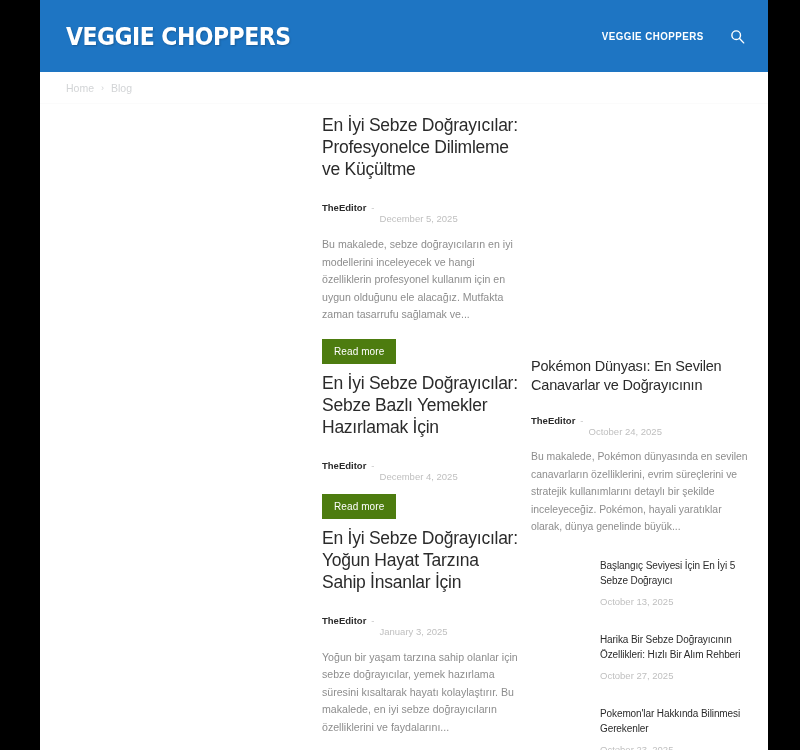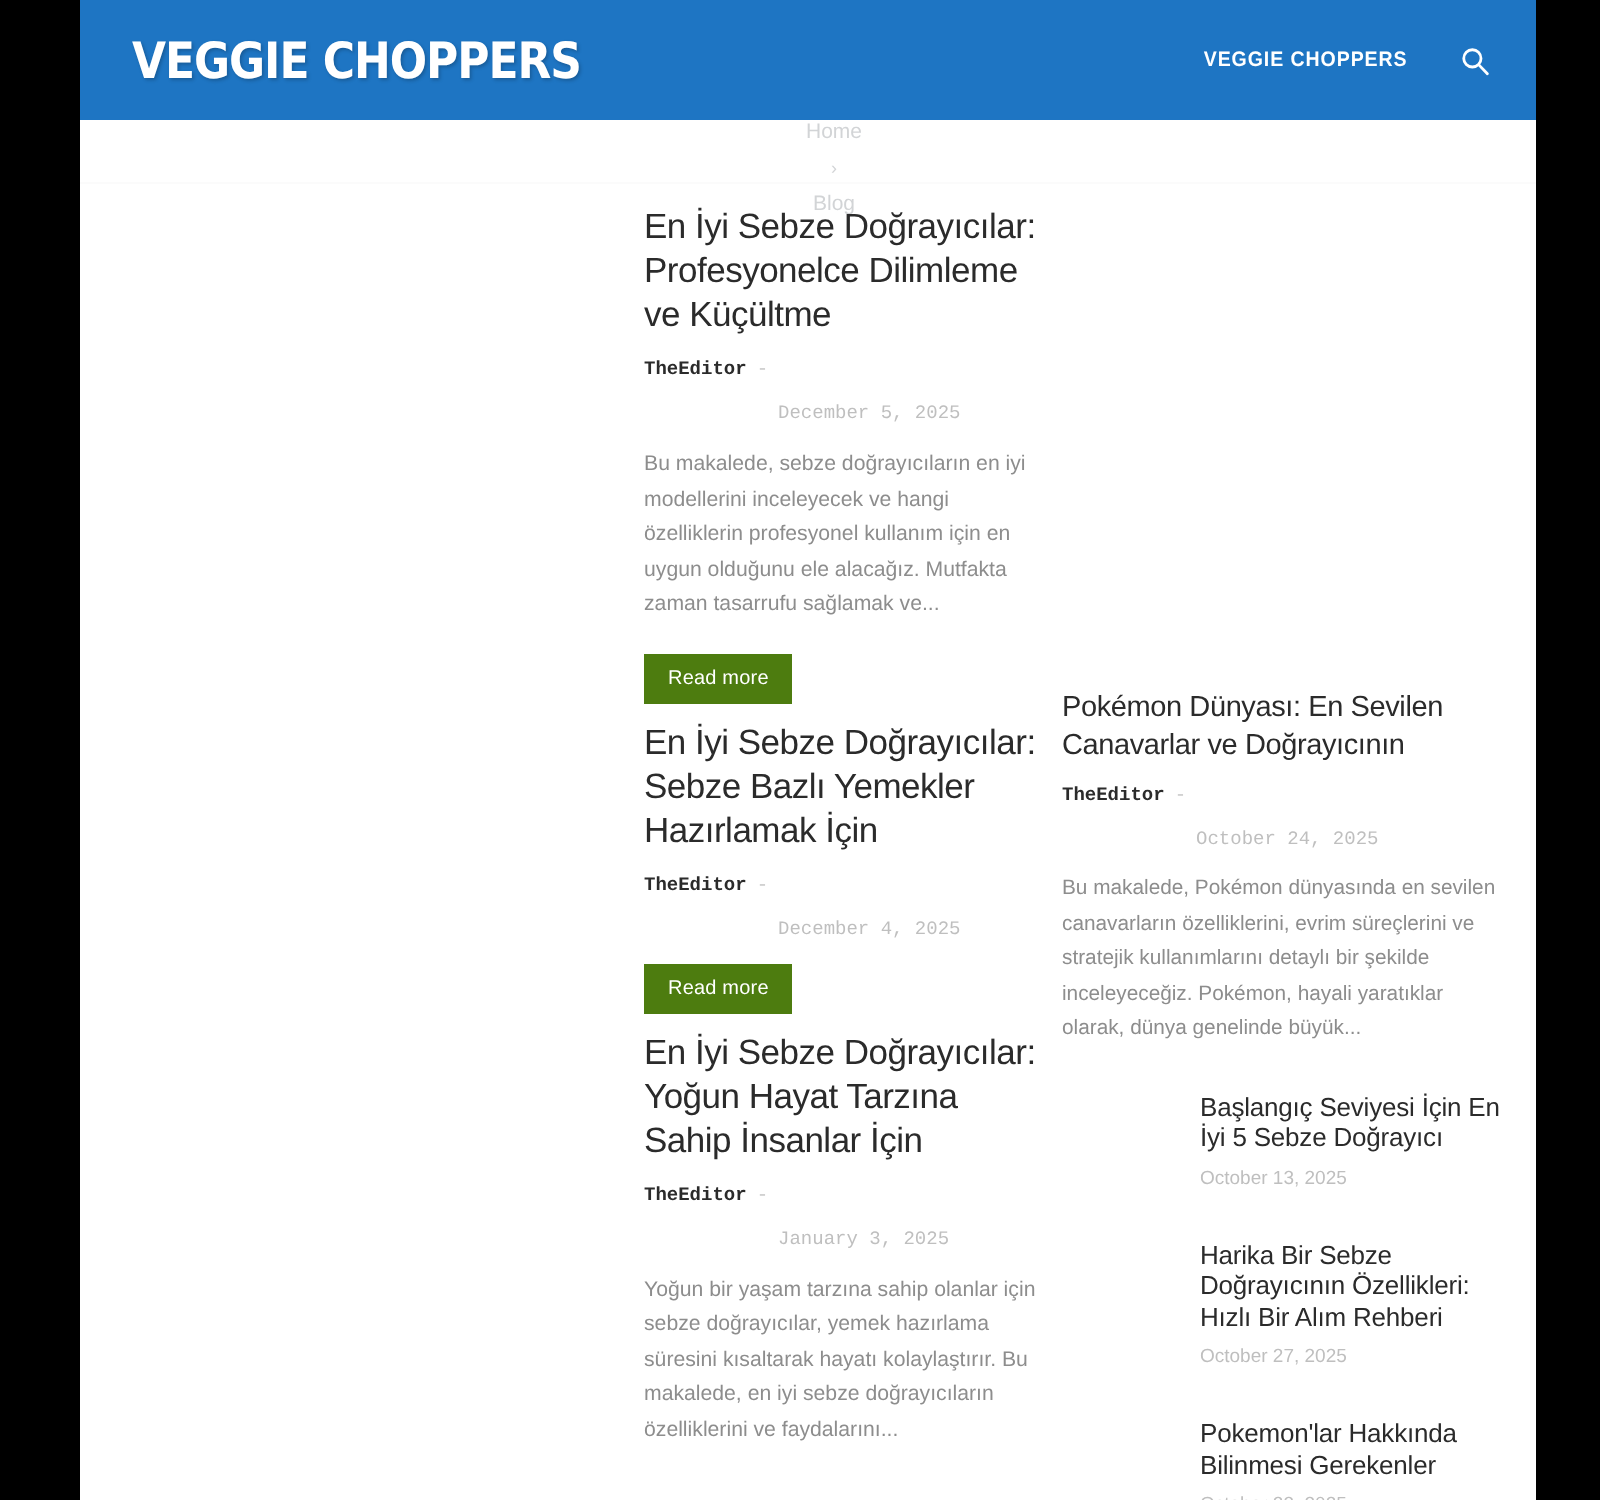--- a/index.html
+++ b/index.html
@@ -17,21 +17,21 @@
     left: 40px;
     top: 0;
     width: 728px;
     height: 750px;
     background: #ffffff;
     overflow: hidden;
   }
 
   
   .site-header {
-    height: 60px;
+    height: 72px;
     background: #1e75c3;
     display: flex;
     align-items: center;
     padding: 0 22px 0 26px;
     position: relative;
   }
   .logo {
     font-family: "DejaVu Sans", sans-serif;
     font-weight: bold;
     font-size: 25px;
@@ -64,21 +64,20 @@
 
   
   .breadcrumb-bar {
     height: 32px;
     padding: 0 0 0 26px;
     display: flex;
     align-items: center;
     gap: 7px;
     background: #fff;
     border-bottom: 1px solid #fbfbfb;
-    flex-direction: column;
   }
   .crumb {
     font-size: 10.5px;
     color: #d2d4d6;
   }
   .crumb-sep { font-size: 9px; color: #d2d4d6; }
 
   
   .wrap {
     display: flex;
@@ -103,23 +102,22 @@
     line-height: 22px;
     color: #2b2b2b;
     font-weight: normal;
     letter-spacing: -0.25px;
     margin-bottom: 11px;
   }
   .meta {
     font-size: 9.5px;
     margin-bottom: 12px;
     display: flex;
-    align-items: flex-start;
+    align-items: center;
     gap: 5px;
-    font-family: Liberation Mono, monospace;
   }
   .meta-author { color: #2b2b2b; font-weight: bold; }
   .meta-dash { color: #c7c7c7; }
   .meta-date { color: #bfbfbf; margin-top: 22px; }
   .excerpt {
     font-size: 10.6px;
     line-height: 17.5px;
     color: #8d8d8d;
     margin-bottom: 15px;
     max-width: 224px;
@@ -146,21 +144,21 @@
   .feature .meta { margin-bottom: 11px; }
   .feature-excerpt {
     font-size: 10.4px;
     line-height: 17.5px;
     color: #8d8d8d;
   }
 
   .side-list { padding-left: 69px; }
   .side-item { margin-bottom: 25px; }
   .side-title {
-    font-size: 13px;
+    font-size: 10px;
     line-height: 15.5px;
     color: #2b2b2b;
     margin-bottom: 7px;
     letter-spacing: -0.1px;
   }
   .side-date {
     font-size: 9.5px;
     color: #bfbfbf;
   }
 </style>

